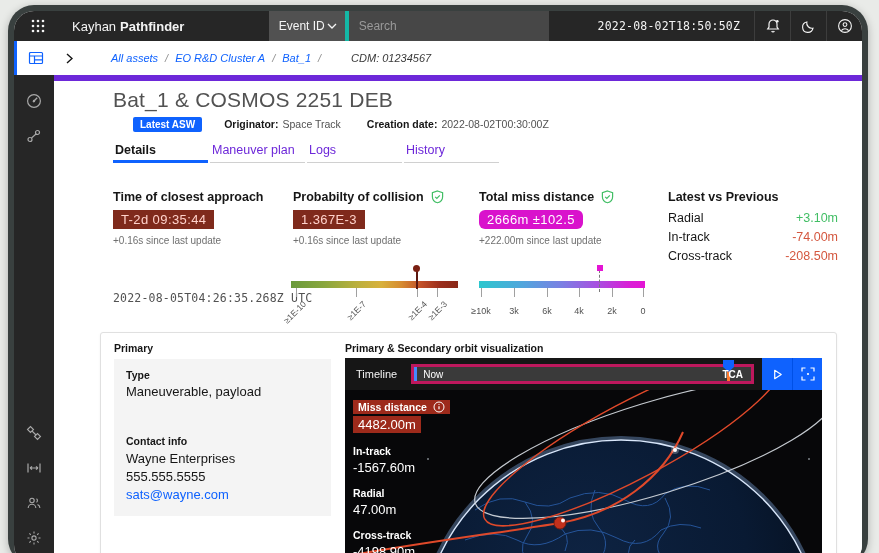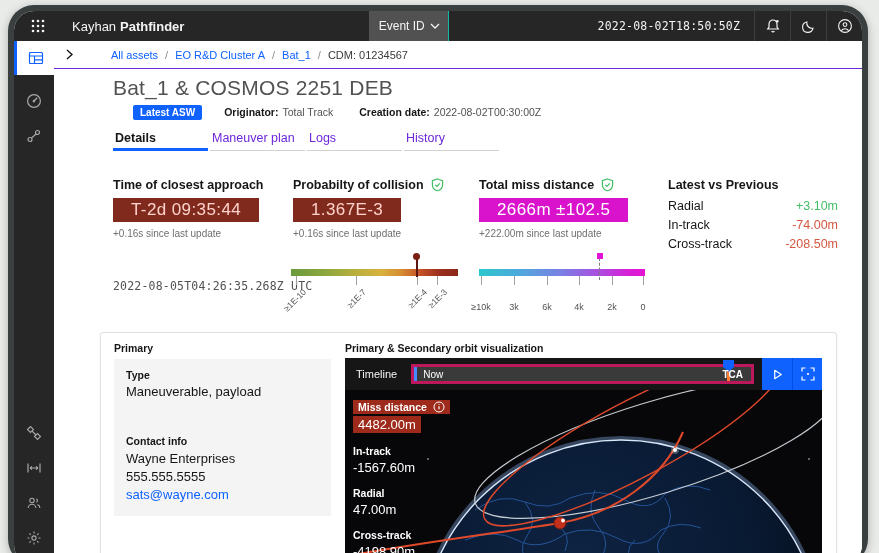--- a/index.html
+++ b/index.html
@@ -12,21 +12,21 @@
     background:#39403f; border-radius:26px; padding:6px; box-shadow:0 2px 8px rgba(0,0,0,.25); }
   .screen { position:relative; width:848px; height:554px; background:#fff;
     border-radius:20px; overflow:hidden; display:flex; flex-direction:column; }
 
   
   .topbar { height:30px; background:#262626; display:flex; align-items:stretch; flex:0 0 30px; }
   .appswitch { width:48px; display:flex; align-items:center; justify-content:center; cursor:pointer; }
   .appname { display:flex; align-items:center; color:#f4f4f4; font-size:13px; margin-left:10px; width:148px; white-space:nowrap; }
   .appname b { font-weight:700; margin-left:4px; }
   .eventid { width:80px; background:#515151; color:#f4f4f4; font-size:12px;
-    display:flex; align-items:center; justify-content:space-between; padding:0 8px 0 10px; cursor:pointer; border-right:1px solid #14b8a6; }
+    display:flex; align-items:center; justify-content:space-between; padding:0 8px 0 10px; cursor:pointer; border-right:4px solid #14b8a6; }
   .searchbox { width:200px; background:#474747; display:flex; align-items:center; }
   .searchbox input { background:transparent; border:none; outline:none; color:#a8a8a8;
     font-size:12px; padding:0 10px; width:100%; font-family:"Liberation Sans",sans-serif; }
   .searchbox input::placeholder { color:#9a9a9a; }
   .tb-spacer { flex:1; }
   .tb-clock { display:flex; align-items:center; color:#f4f4f4; font-size:11.5px;
     font-family:"DejaVu Sans Mono",monospace; padding-right:14px; letter-spacing:.2px; }
   .tb-btn { width:36px; display:flex; align-items:center; justify-content:center;
     border-left:1px solid #3d3d3d; color:#f4f4f4; cursor:pointer; }
 
@@ -34,65 +34,65 @@
   .bodyrow { flex:1; display:flex; min-height:0; }
   .rail { width:40px; flex:0 0 40px; display:flex; flex-direction:column; background:#262626; }
   .rail-active { height:34px; background:#fff; border-left:3px solid #0f62fe;
     display:flex; align-items:center; justify-content:center; color:#0f62fe; cursor:pointer; }
   .rail-icons { flex:1; display:flex; flex-direction:column; align-items:center; padding:10px 0 8px; color:#a8a8a8; }
   .rail-ic { width:32px; height:32px; display:flex; align-items:center; justify-content:center; cursor:pointer; margin-bottom:3px; }
   .rail-gap { flex:1; }
 
   .main { flex:1; position:relative; background:#fff; overflow:hidden; }
 
-  .crumbrow { height:28px; display:flex; align-items:center; border-bottom:1px solid #6d28d9; }
+  .crumbrow { height:40px; display:flex; align-items:center; border-bottom:6px solid #6d28d9;font-style:italic; }
   .expand { width:30px; display:flex; align-items:center; justify-content:center; color:#161616; cursor:pointer; }
   .crumbs { display:flex; align-items:center; font-size:11px; margin-left:27px; }
   .crumbs a { color:#0f62fe; text-decoration:none; cursor:pointer; }
   .crumb-sep { color:#8d8d8d; margin:0 7px; }
-  .crumb-cur { color:#393939; }
+  .crumb-cur { color:#393939;margin-left:23px; }
 
   .pagehead { padding-left:59px; }
   .title { font-size:21px; font-weight:400; color:#525252; margin-top:7px; letter-spacing:.2px; }
   .metarow { display:flex; align-items:center; margin-top:4px; height:16px;padding-left:20px; }
   .badge { background:#0f62fe; color:#fff; font-size:10px; font-weight:700;
     padding:2px 7px; border-radius:2px; margin-right:22px; }
   .metal { font-size:10.5px; font-weight:700; color:#161616; margin-right:4px; }
   .metav { font-size:10.5px; color:#525252; margin-right:26px; }
 
   .tabs { display:flex; margin:8px 0 0 59px; }
   .tab { width:95px; margin-right:2px; font-size:12.5px; color:#6d28d9;
     padding:3px 0 5px 2px; border-bottom:1px solid #d0d0d0; cursor:pointer; }
   .tab.active { font-weight:700; color:#161616; border-bottom:3px solid #0f62fe; padding-bottom:3px; }
 
   
   .metrics { display:grid; grid-template-columns:180px 186px 189px 170px; margin:26px 0 0 59px; }
   .m-label { font-size:12.5px; font-weight:700; color:#161616; display:flex; align-items:center; height:16px; }
   .m-shield { margin-left:7px; display:flex; }
-  .m-val { display:inline-block; margin-top:5px; padding:2px 18px; font-size:17px;
+  .m-val { display:inline-block; margin-top:5px; padding:2px 8px; font-size:13px;
     letter-spacing:.4px; color:#ffd2cb; background:#7f2a1c; white-space:nowrap; }
-  .m-val.magenta { background:#d912cc; color:#fff; }
+  .m-val.magenta { background:#d912cc; color:#fff;border-radius:6px; }
   .m-sub { font-size:10px; color:#6f6f6f; margin-top:6px; }
   .delta-row { display:flex; justify-content:space-between; font-size:12.5px; color:#161616; height:19px; align-items:center; }
   .delta-row .pos { color:#42be65; }
   .delta-row .neg { color:#d4573f; }
   .delta-rows { margin-top:3px; }
 
   
   .scalesrow { position:relative; height:72px; margin-left:59px; }
   .epoch { position:absolute; left:0; top:26px; font-family:"DejaVu Sans Mono",monospace;
     font-size:11.5px; color:#525252; letter-spacing:.2px; white-space:nowrap; }
   .scale { position:absolute; top:0; height:70px; }
   .scale .bar { position:absolute; top:16px; left:0; right:0; height:7px; }
   .bar1 { background:linear-gradient(90deg,#6a9a3c 0%,#8aa73e 20%,#bcb03e 40%,#d8b13c 54%,#d68c32 66%,#c24f28 78%,#9c2f1e 89%,#8a2818 100%); }
   .bar2 { background:linear-gradient(90deg,#2cc7ce 0%,#53a5dd 27%,#7b7fe3 50%,#aa4ee0 72%,#d81fd6 90%,#e414d4 100%); }
   .tickline { position:absolute; top:23px; width:1px; height:9px; background:#a0a0a0; }
   .tlabel1 { position:absolute; top:34px; width:36px; text-align:right; font-size:8.5px; color:#525252;
     transform:rotate(-45deg); transform-origin:100% 0; white-space:nowrap; }
-  .tlabel2 { position:absolute; top:49px; width:30px; text-align:center; font-size:9px; color:#525252; }
+  .tlabel2 { position:absolute; top:41px; width:30px; text-align:center; font-size:9px; color:#525252; }
   .pin1 { position:absolute; top:0; width:7px; }
   .pin1 .stem { position:absolute; left:3px; top:4px; width:1.5px; height:20px; background:#5c1810; }
   .pin1 .dot { position:absolute; left:0; top:0; width:7px; height:7px; border-radius:50%; background:#7a1f12; }
   .pin2 { position:absolute; top:0; width:7px; }
   .pin2 .stem { position:absolute; left:3px; top:5px; width:0; height:22px; border-left:1.5px dashed #7a7a7a; }
   .pin2 .dot { position:absolute; left:0.5px; top:0; width:6px; height:6px; background:#e414d4; }
 
   
   .card { position:absolute; left:46px; top:291px; width:737px; height:280px;
     background:#fff; border:1px solid #e0e0e0; border-radius:3px;
@@ -171,20 +171,23 @@
         </div>
         <div class="tb-spacer"></div>
         <div class="eventid">
           <span>Event ID</span>
           <span>
             <svg width="10" height="6" viewBox="0 0 10 6" fill="none" stroke="#f4f4f4" stroke-width="1.3">
                 <path d="M1 1l4 4 4-4"></path>
               </svg>
           </span>
         </div>
+        <div class="searchbox">
+          <input type="text" placeholder="Search" style="">
+        </div>
         <div class="tb-spacer"></div>
         <div class="tb-clock">2022-08-02T18:50:50Z</div>
         <div class="tb-btn">
           <span>
             <svg width="16" height="16" viewBox="0 0 16 16" fill="none" stroke="#f4f4f4" stroke-width="1.2">
                 <path d="M8 2a4 4 0 0 0-4 4v3l-1.3 2h10.6L12 9V6a4 4 0 0 0-4-4z"></path>
                 <path d="M6.7 13a1.4 1.4 0 0 0 2.6 0"></path>
                 <circle cx="12.3" cy="3.2" r="1.3" fill="#f4f4f4" stroke="none"></circle>
               </svg>
           </span>
@@ -290,21 +293,21 @@
               <span class="crumb-sep">/</span>
               <span class="crumb-cur">CDM: 01234567</span>
             </div>
           </div>
 
           <div class="pagehead">
             <div class="title">Bat_1 &amp; COSMOS 2251 DEB</div>
             <div class="metarow">
               <span class="badge">Latest ASW</span>
               <span class="metal">Originator:</span>
-              <span class="metav">Total Track</span>
+              <span class="metav">Space Track</span>
               <span class="metal">Creation date:</span>
               <span class="metav">2022-08-02T00:30:00Z</span>
             </div>
           </div>
 
           <div class="tabs">
             <div class="tab active">Details</div>
             <div class="tab">Maneuver plan</div>
             <div class="tab">Logs</div>
             <div class="tab">History</div>

